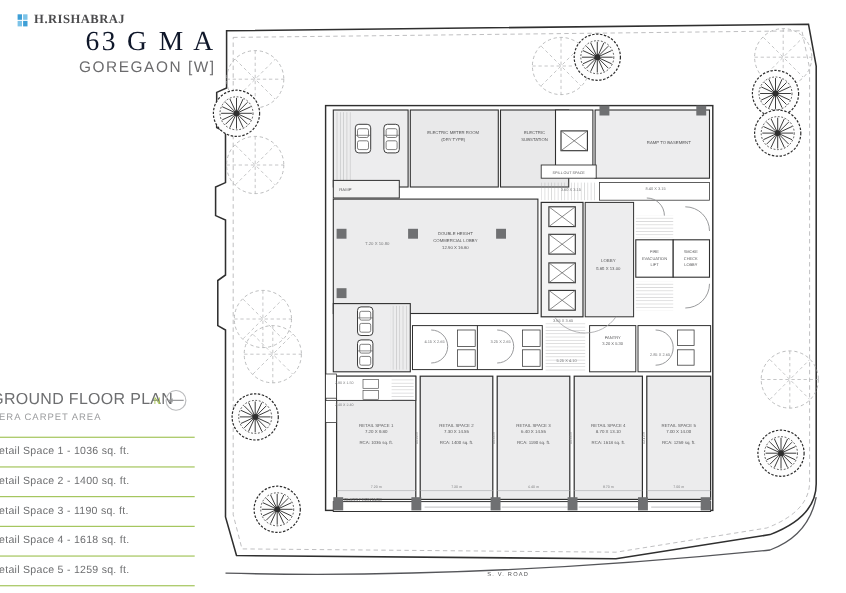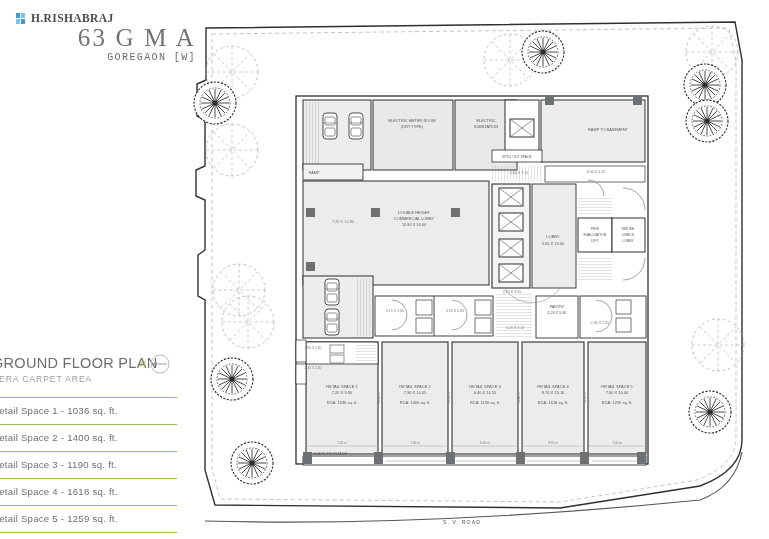--- a/index.html
+++ b/index.html
@@ -10,23 +10,23 @@
   #brand{position:absolute;left:16px;top:12px;width:180px;text-align:right;}
   #brand .row1{display:flex;align-items:center;gap:5px;}
   #brand .logomark{width:10px;height:11px;position:relative;}
   #brand .logomark i{position:absolute;background:#3e9fd6;}
   #brand .logomark i:nth-child(1){left:0;top:0;width:4px;height:5px;}
   #brand .logomark i:nth-child(2){left:5px;top:0;width:4px;height:5px;background:#7cc3e8;}
   #brand .logomark i:nth-child(3){left:0;top:6px;width:4px;height:5px;background:#7cc3e8;}
   #brand .logomark i:nth-child(4){left:5px;top:6px;width:4px;height:5px;background:#3e9fd6;}
   #brand .name{font-family:"Liberation Serif",serif;font-size:11.5px;font-weight:bold;
        letter-spacing:.4px;color:#4b4b4d;}
-  #brand .big{font-family:"Liberation Serif",serif;font-size:25px;color:#737373;
+  #brand .big{font-family:"Liberation Serif",serif;font-size:25px;color:#0f172a;
        letter-spacing:2.2px;line-height:26px;margin-top:1px;}
-  #brand .sub{font-family:Liberation Mono, monospace;font-size:10px;color:#6b6b6d;
+  #brand .sub{font-family:Liberation Sans, sans-serif;font-size:14px;color:#6b6b6d;
        letter-spacing:1.4px;margin-top:1px;margin-left:12px;}
 
   
   #legend{position:absolute;left:-8px;top:355px;width:185px;}
   #legend .t1{font-size:14.5px;letter-spacing:.3px;color:#6d6e70;white-space:nowrap;}
   #legend .t2{font-size:8.6px;letter-spacing:.9px;color:#9b9c9e;margin-top:3px;}
   #legend .compass{position:absolute;right:6px;top:-2px;display:flex;align-items:center;gap:3px;}
   #legend .compass .n{font-size:8.5px;color:#a7c44e;}
   #legend ul{list-style:none;margin:13px 0 0 0;padding:0;}
   #legend li{border-top:1px solid #9cc04e;font-size:9.6px;color:#6d6e70;

